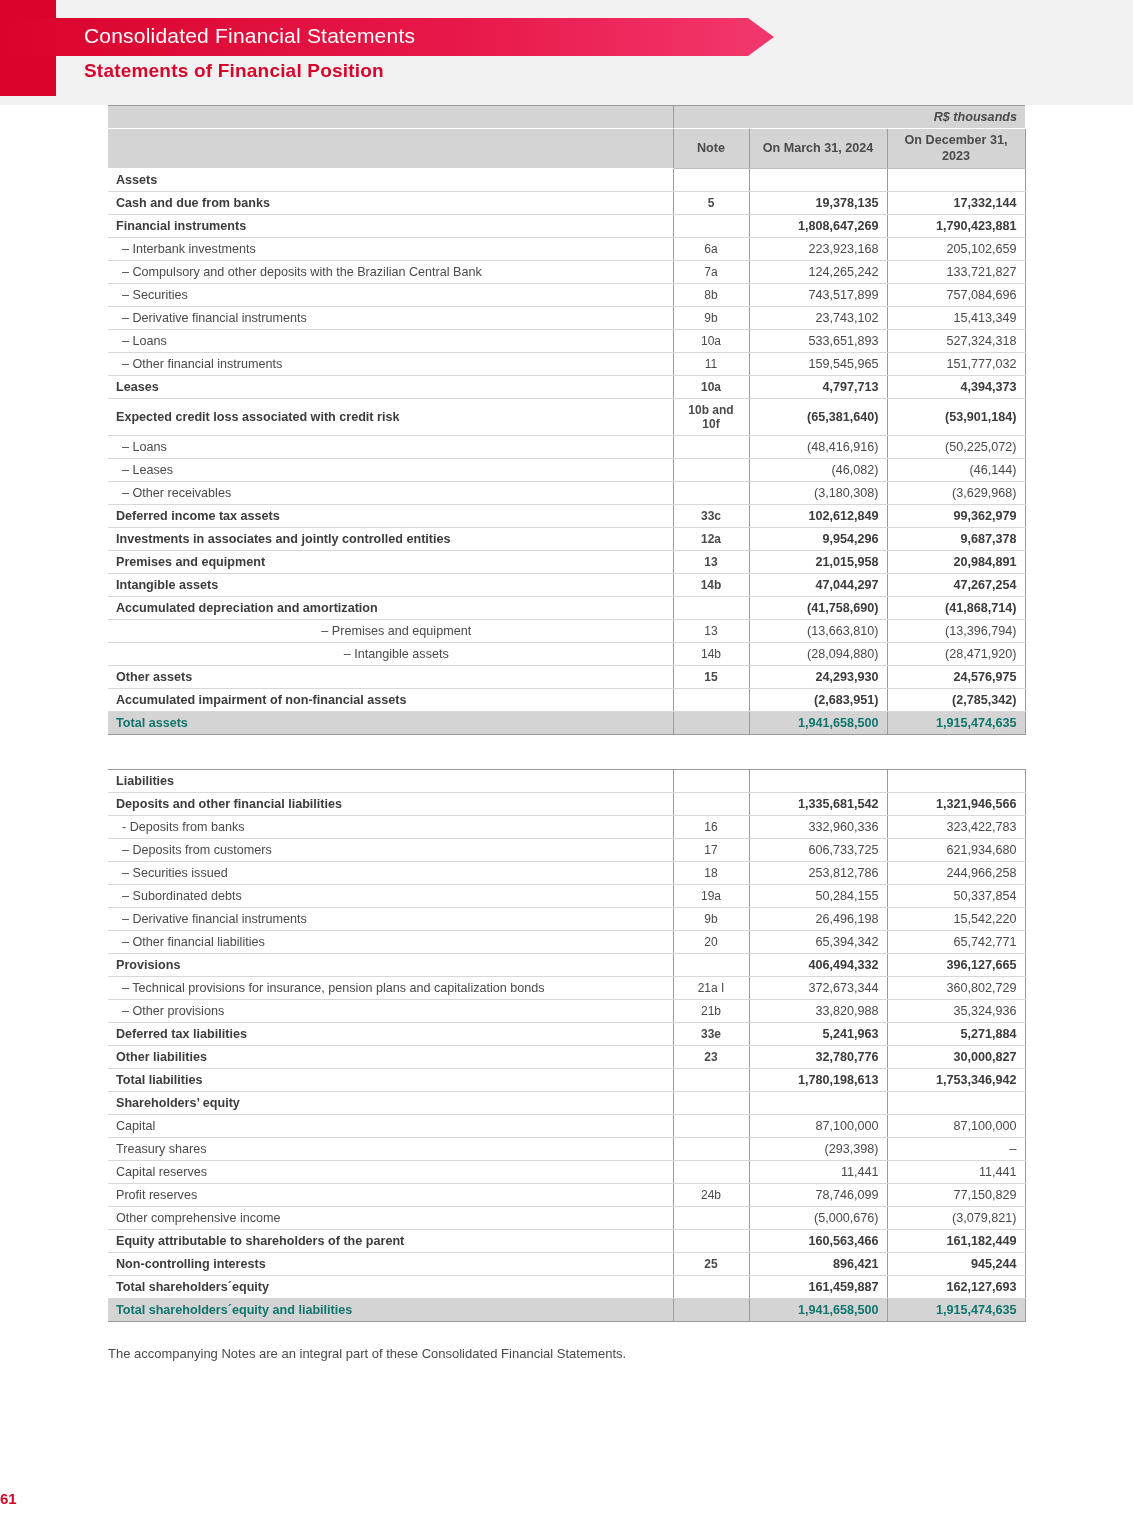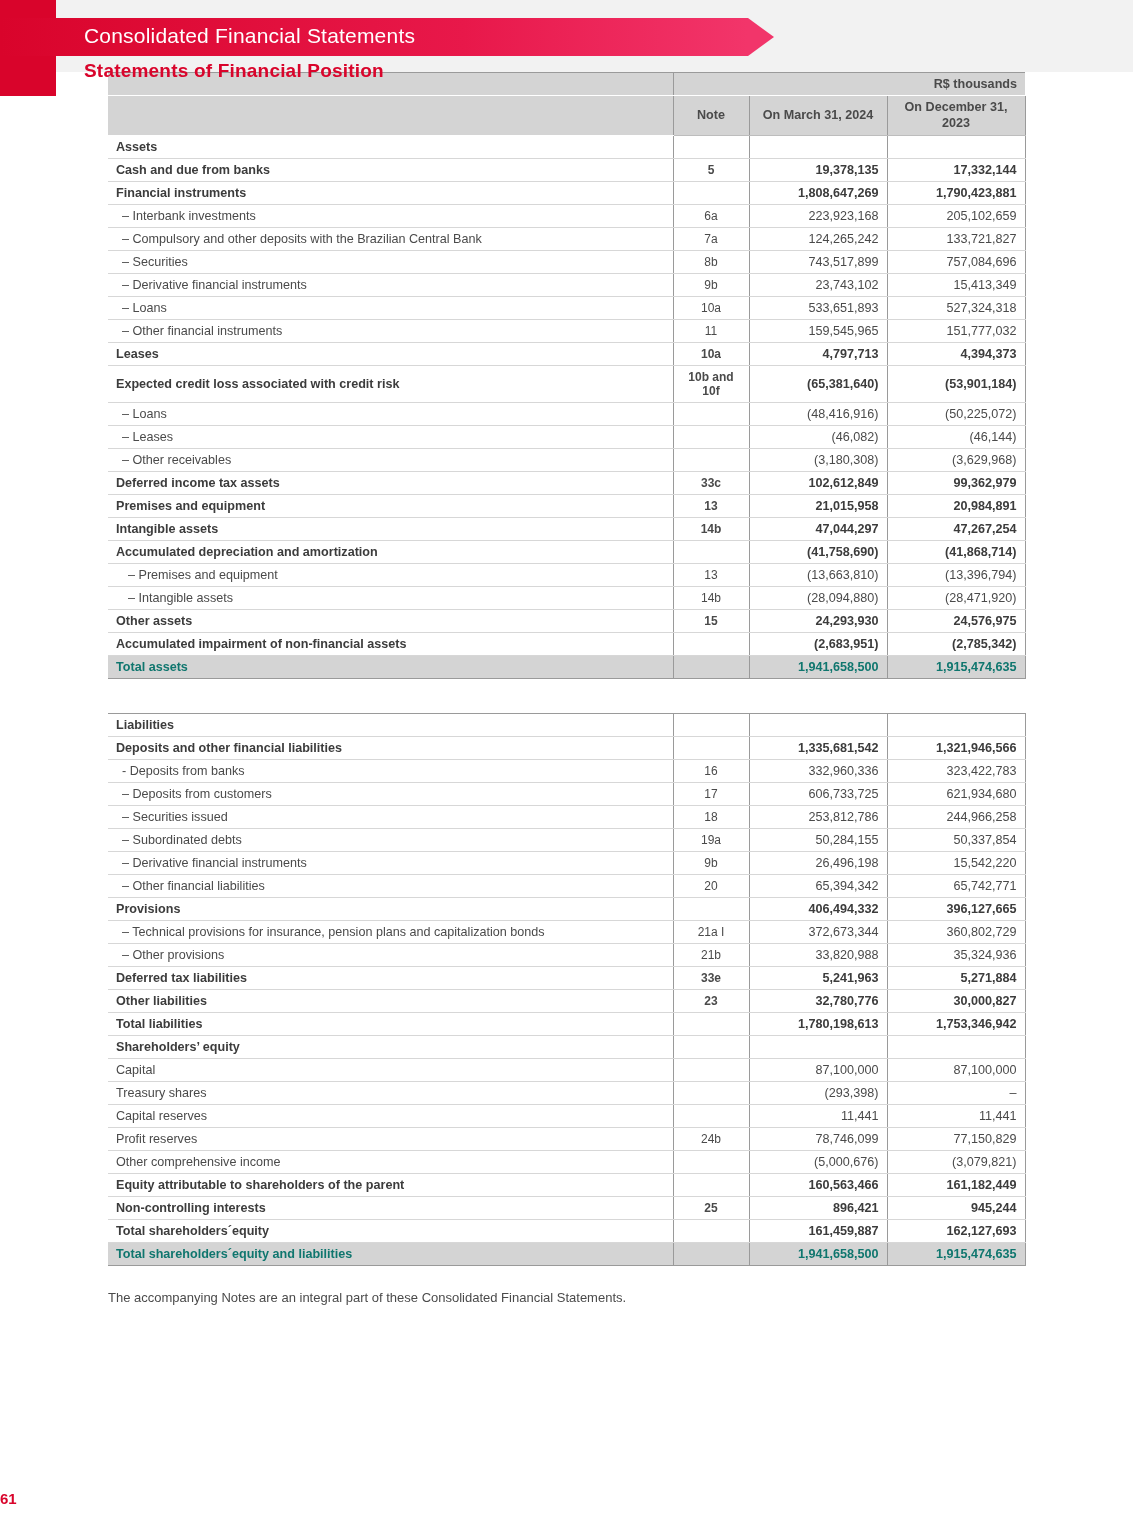--- a/index.html
+++ b/index.html
@@ -12,21 +12,21 @@
     width: 1133px;
     height: 1537px;
     position: relative;
     font-family: "Liberation Sans", sans-serif;
     color: #4a4a4a;
   }
 
   
   .header-wrap {
     position: relative;
-    height: 72px;
+    height: 105px;
     background: #f2f2f2;
   }
   .header-band {
     position: absolute;
     top: 18px;
     left: 0;
     width: 748px;
     height: 38px;
     background: linear-gradient(90deg, #d9042b 0%, #e8184a 62%, #f2356a 100%);
   }
@@ -89,35 +89,36 @@
   .hdr-blank {
     background: #d4d4d4;
     border-bottom: 1px solid #ffffff !important;
   }
   .hdr-unit {
     background: #d4d4d4;
     text-align: right;
     font-size: 12.6px;
     color: #4a4a4a;
     border-bottom: 1px solid #ffffff !important;
+    font-style: italic;
   }
   .hdr-cell {
     background: #d4d4d4;
     text-align: center;
     font-weight: bold;
     font-size: 12.6px;
     color: #4a4a4a;
     line-height: 1.25;
     border-bottom: 1px solid #bdbdbd !important;
   }
 
   .lbl { text-align: left; }
   .lbl.bold { font-weight: bold; color: #3c3c3c; }
   .lbl.indent { padding-left: 14px; }
-  .lbl.indent2 { padding-left: 20px; }
+  .lbl.indent2 { padding-left: 20px; text-align: center; }
   .note { text-align: center; font-size: 12px; }
   .note.bold { font-weight: bold; }
   .num { text-align: right; font-variant-numeric: tabular-nums; }
   .num.bold { font-weight: bold; color: #3c3c3c; }
 
   tr.total-row td {
     background: #d4d4d4;
     font-weight: bold;
     color: #0f766e;
     border-bottom: 1px solid #9a9a9a !important;
@@ -264,20 +265,26 @@
           <td class="num sep-left">(3,180,308)</td>
           <td class="num sep-left sep-right">(3,629,968)</td>
         </tr>
       <tr>
           <td class="lbl bold">Deferred income tax assets</td>
           <td class="note bold sep-left">33c</td>
           <td class="num bold sep-left">102,612,849</td>
           <td class="num bold sep-left sep-right">99,362,979</td>
         </tr>
       <tr>
+          <td class="lbl bold">Investments in associates and jointly controlled entities</td>
+          <td class="note bold sep-left">12a</td>
+          <td class="num bold sep-left">9,954,296</td>
+          <td class="num bold sep-left sep-right">9,687,378</td>
+        </tr>
+      <tr>
           <td class="lbl bold">Premises and equipment</td>
           <td class="note bold sep-left">13</td>
           <td class="num bold sep-left">21,015,958</td>
           <td class="num bold sep-left sep-right">20,984,891</td>
         </tr>
       <tr>
           <td class="lbl bold">Intangible assets</td>
           <td class="note bold sep-left">14b</td>
           <td class="num bold sep-left">47,044,297</td>
           <td class="num bold sep-left sep-right">47,267,254</td>

